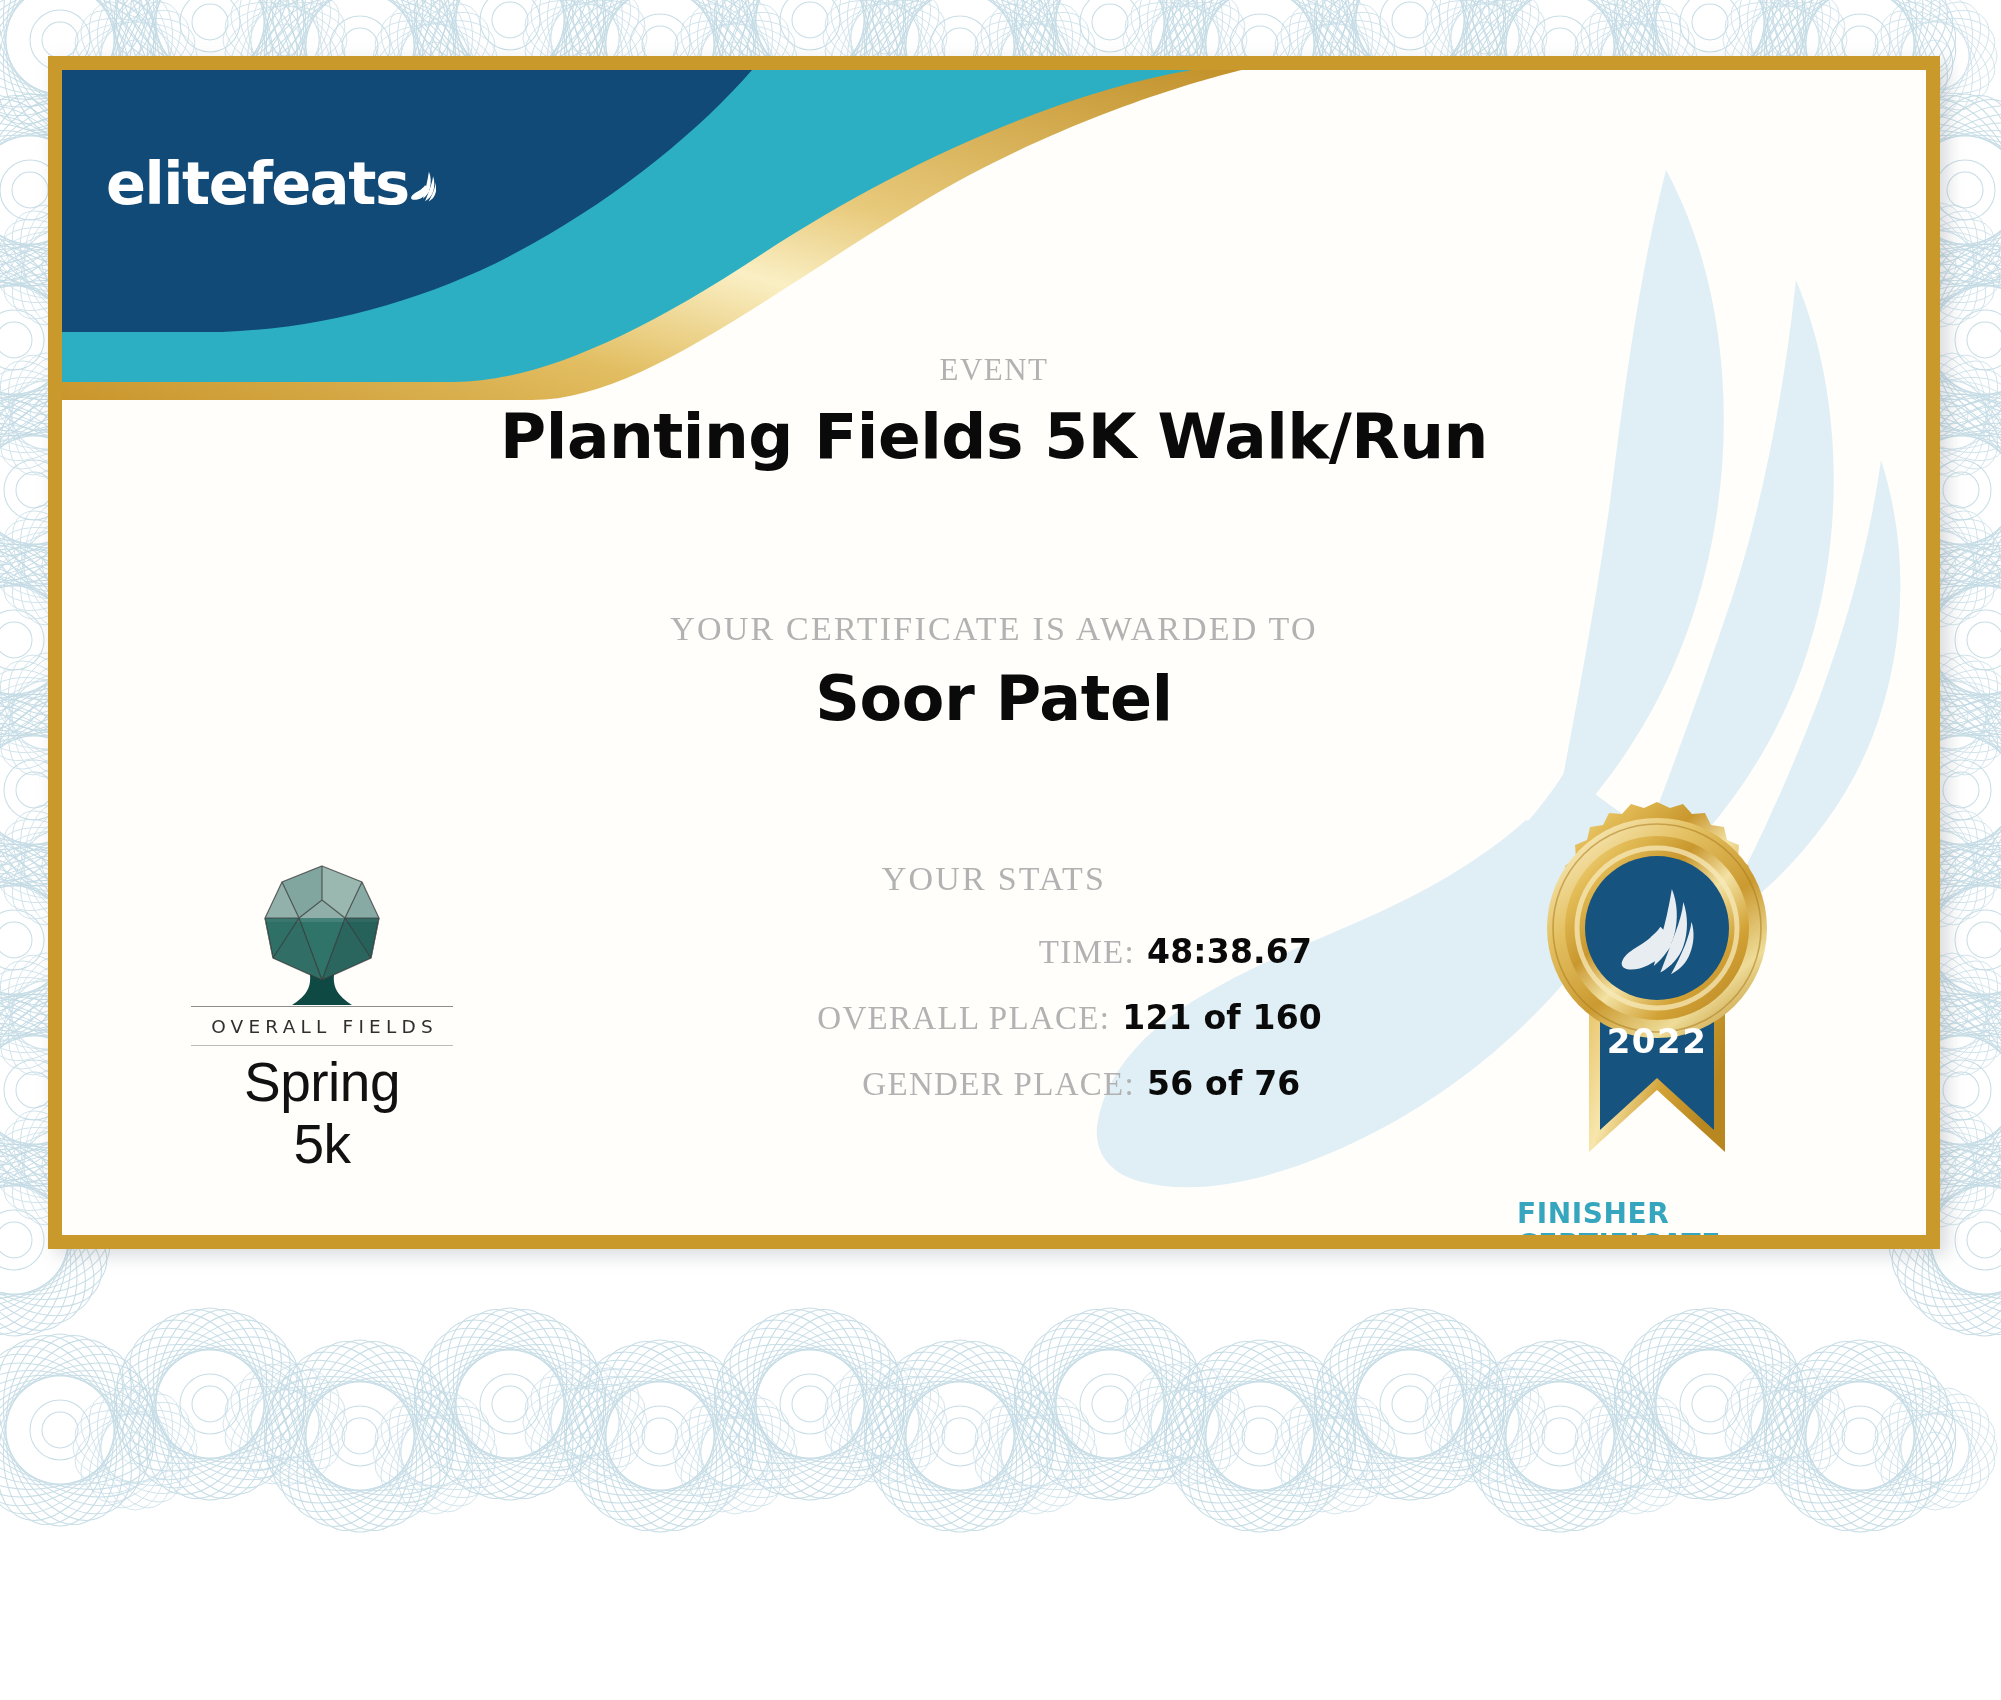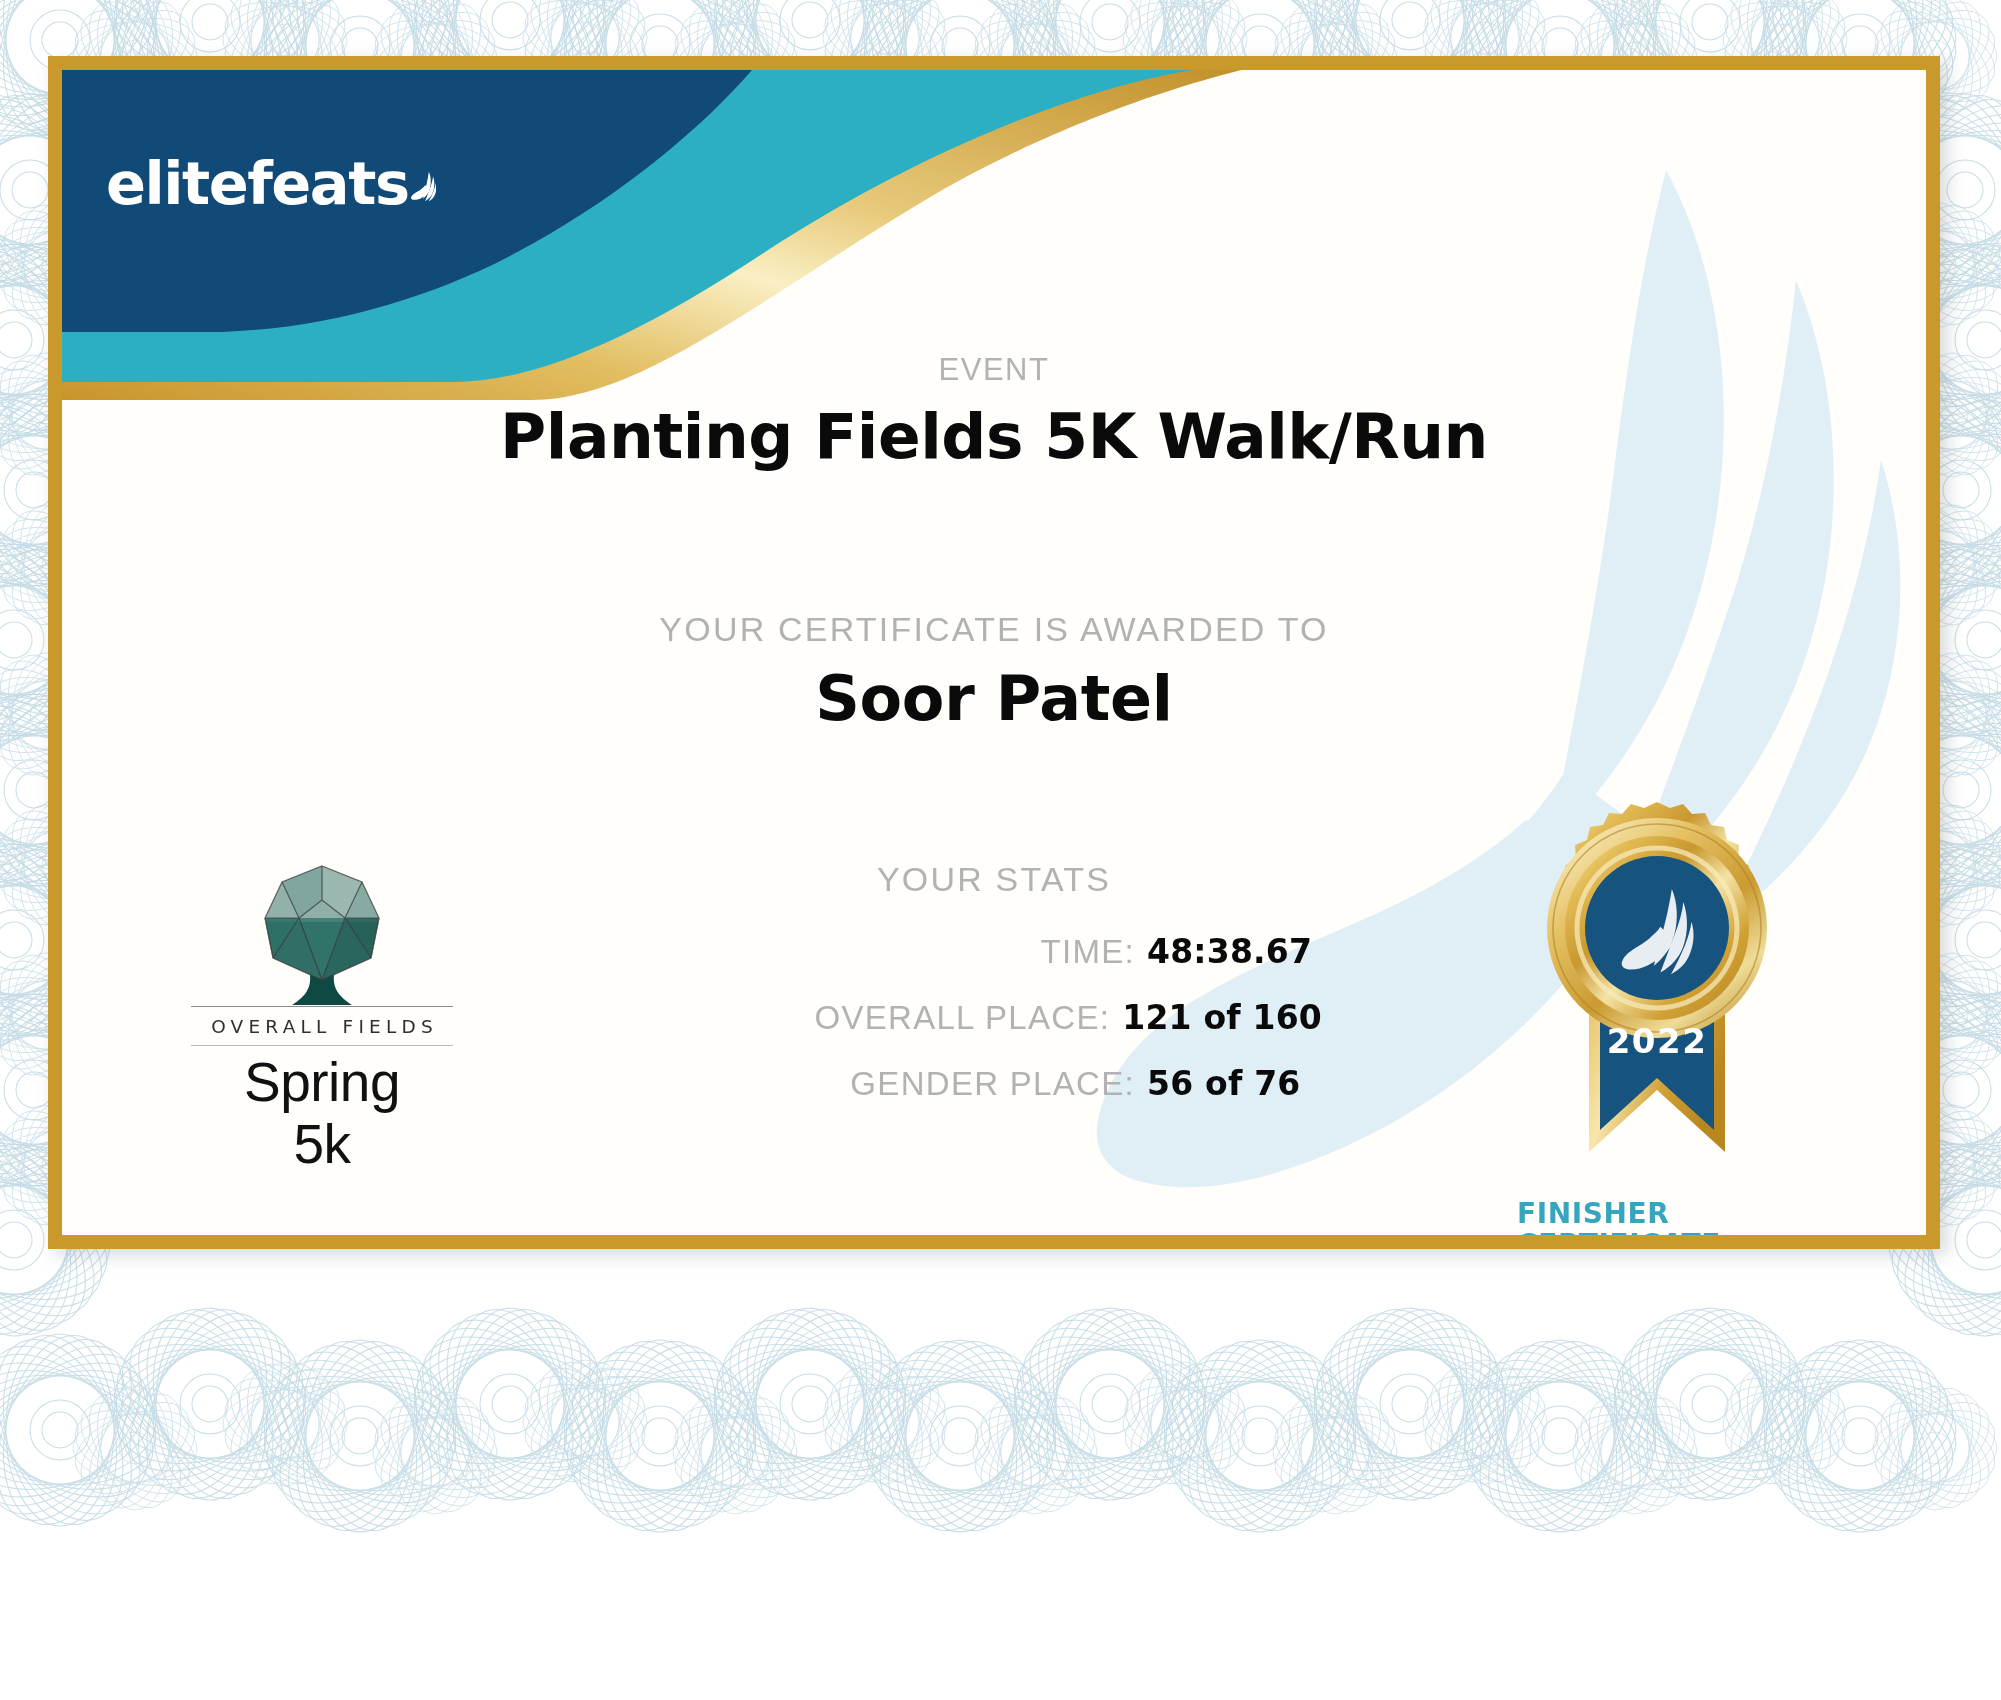--- a/index.html
+++ b/index.html
@@ -85,21 +85,21 @@
     letter-spacing: -1.5px;
     color: #ffffff;
     line-height: 1;
     white-space: nowrap;
   }
   #brand-wing { margin-left: 2px; margin-top: 6px; }
 
   
   .label-caps {
     color: #b2b2b2;
-    font-family: Liberation Sans, sans-serif;
+    font-family: Liberation Serif, serif;
     font-weight: 400;
     letter-spacing: 1.5px;
     text-align: center;
   }
 
   #event-label {
     position: absolute;
     left: 0; right: 0; top: 282px;
     font-size: 31px;
   }
@@ -147,21 +147,21 @@
   }
   .stat-row {
     display: flex;
     align-items: baseline;
     justify-content: flex-end;
     margin-bottom: 14px;
     height: 52px;
   }
   .stat-label {
     color: #b2b2b2;
-    font-family: Liberation Sans, sans-serif;
+    font-family: Liberation Serif, serif;
     font-size: 33px;
     font-weight: 400;
     letter-spacing: 1.3px;
     text-align: right;
     white-space: nowrap;
   }
   .stat-value {
     color: #0a0a0a;
     font-family: "DejaVu Sans", sans-serif;
     font-size: 33px;

